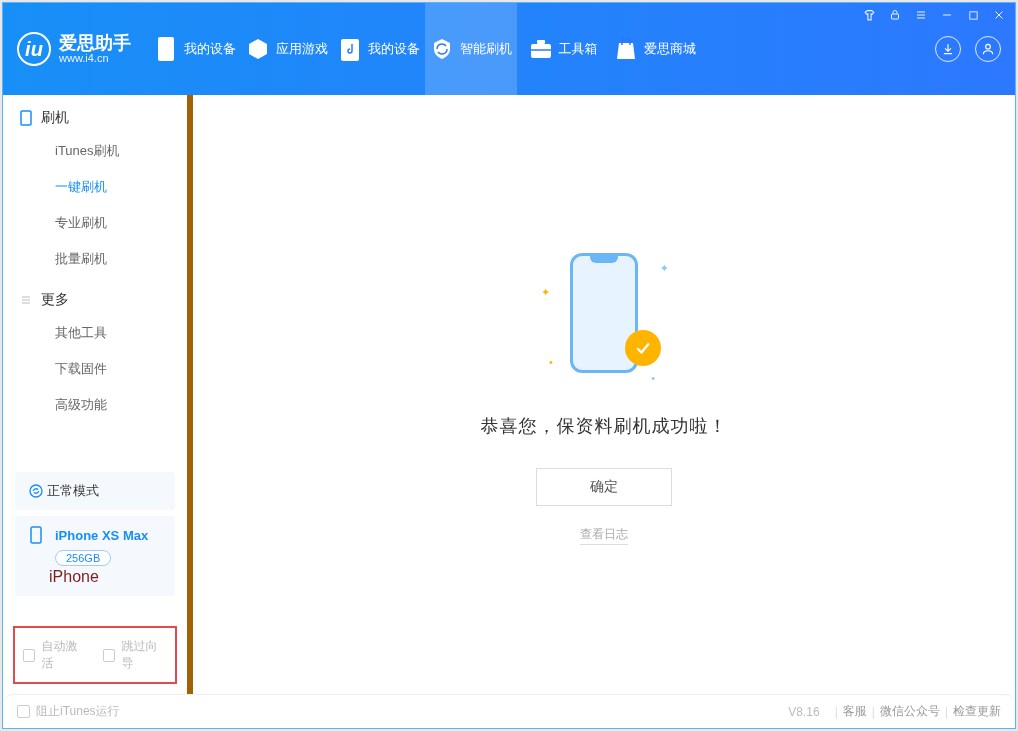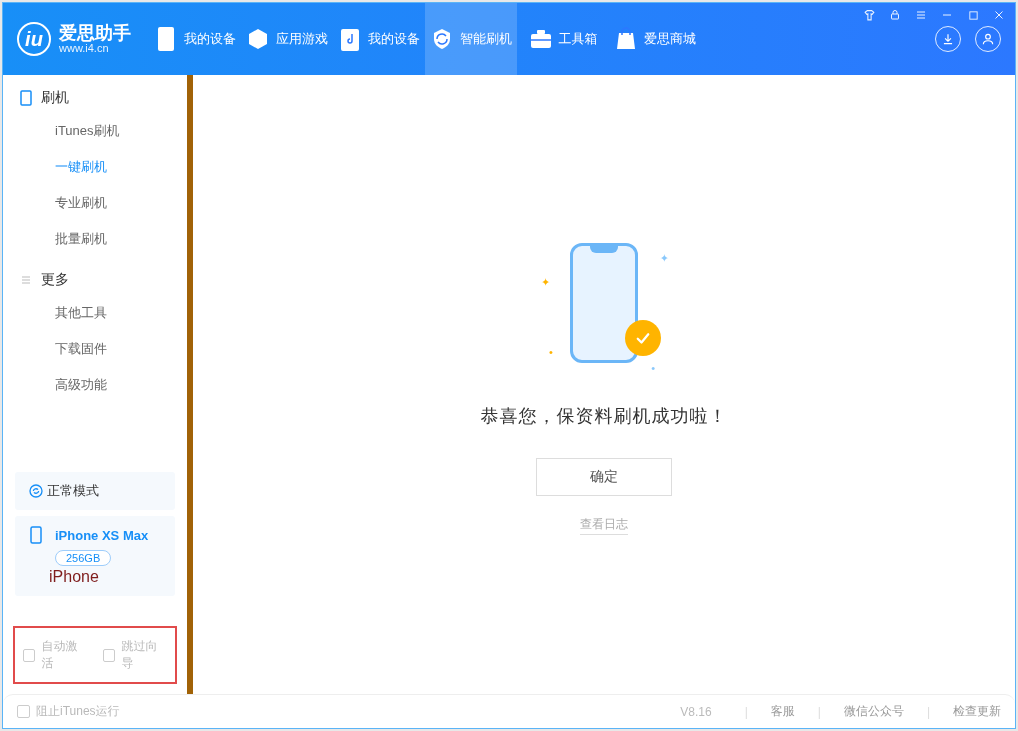--- a/index.html
+++ b/index.html
@@ -17,21 +17,21 @@
     height: 727px;
     margin: 2px;
     background: #fff;
     border: 1px solid #5ab4f7;
     display: flex;
     flex-direction: column;
   }
 
   
   .header {
-    height: 72px;
+    height: 92px;
     background: linear-gradient(90deg, #188ff7 0%, #2c78ff 100%);
     display: flex;
     align-items: stretch;
     color: #fff;
     position: relative;
   }
   .logo-block {
     display: flex;
     align-items: center;
     padding: 0 18px 0 14px;
@@ -285,21 +285,21 @@
     font-size: 12px;
     color: #b9b9b9;
     gap: 14px;
     border-radius: 10px;
   }
   .footer .chk-row { color: #b9b9b9; }
   .footer-right {
     margin-left: auto;
     display: flex;
     align-items: center;
-    gap: 23px;
+    gap: 5px;
   }
   .footer-right .ver { color: #bbb; margin-right: 10px; }
   .footer-right .flink { color: #999; cursor: pointer; }
   .footer-right .fsep { color: #ddd; }
 </style>
 </head>
 <body>
 
 <div class="window">
 

